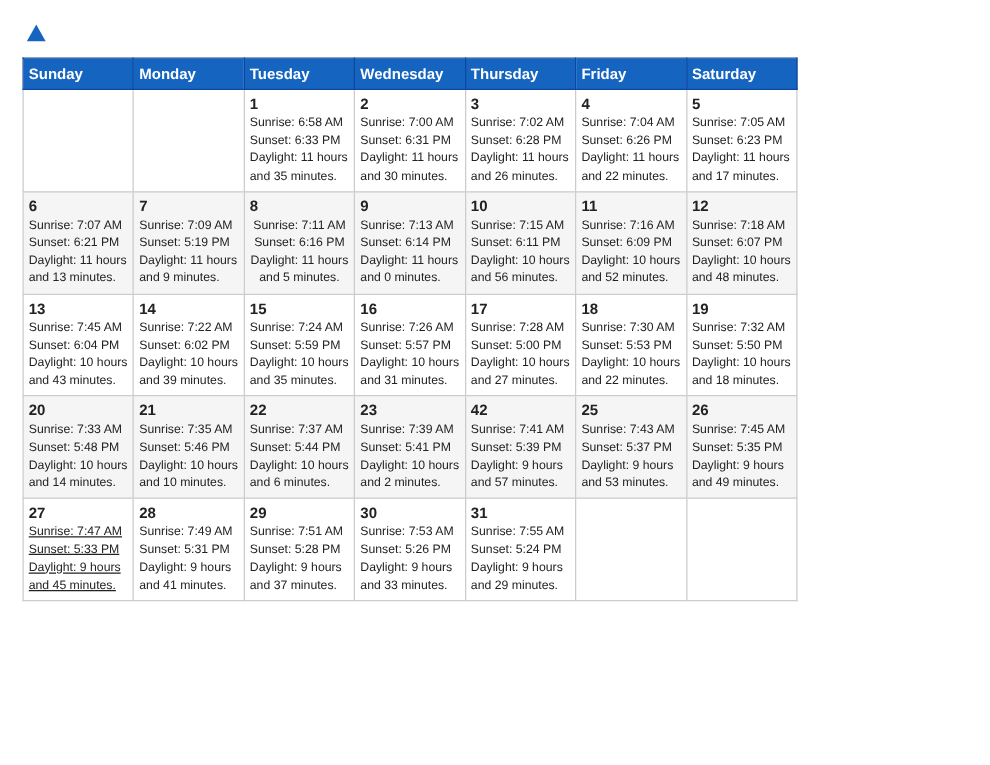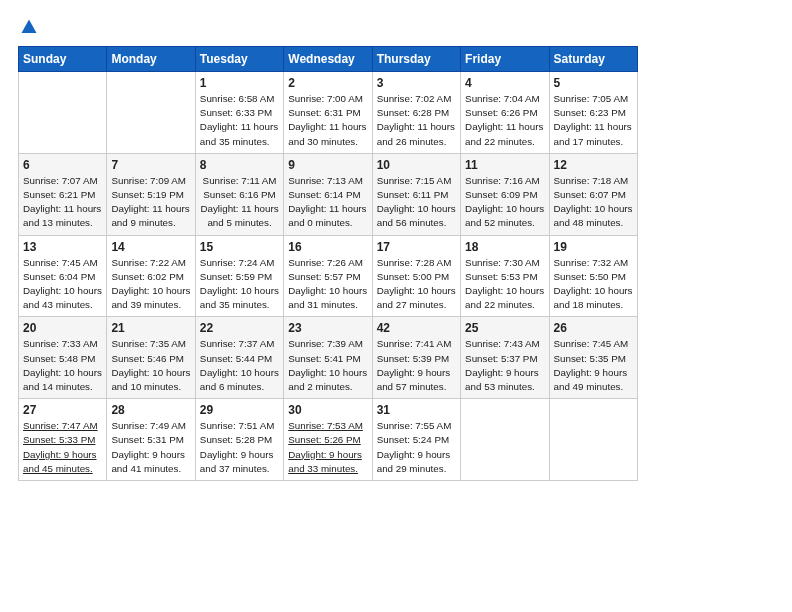--- a/index.html
+++ b/index.html
@@ -318,21 +318,21 @@
 Daylight: 9 hours and 41 minutes.</div>
           </td>
           <td>
             <span class="day-number">29</span>
             <div class="day-info" style="white-space: pre-line;">Sunrise: 7:51 AM
 Sunset: 5:28 PM
 Daylight: 9 hours and 37 minutes.</div>
           </td>
           <td>
             <span class="day-number">30</span>
-            <div class="day-info" style="white-space: pre-line; text-decoration: underline;">Sunrise: 7:53 AM
+            <div class="day-info" style="white-space: pre-line;">Sunrise: 7:53 AM
 Sunset: 5:26 PM
 Daylight: 9 hours and 33 minutes.</div>
           </td>
           <td>
             <span class="day-number">31</span>
             <div class="day-info" style="white-space: pre-line;">Sunrise: 7:55 AM
 Sunset: 5:24 PM
 Daylight: 9 hours and 29 minutes.</div>
           </td>
           <td class="empty"></td>

